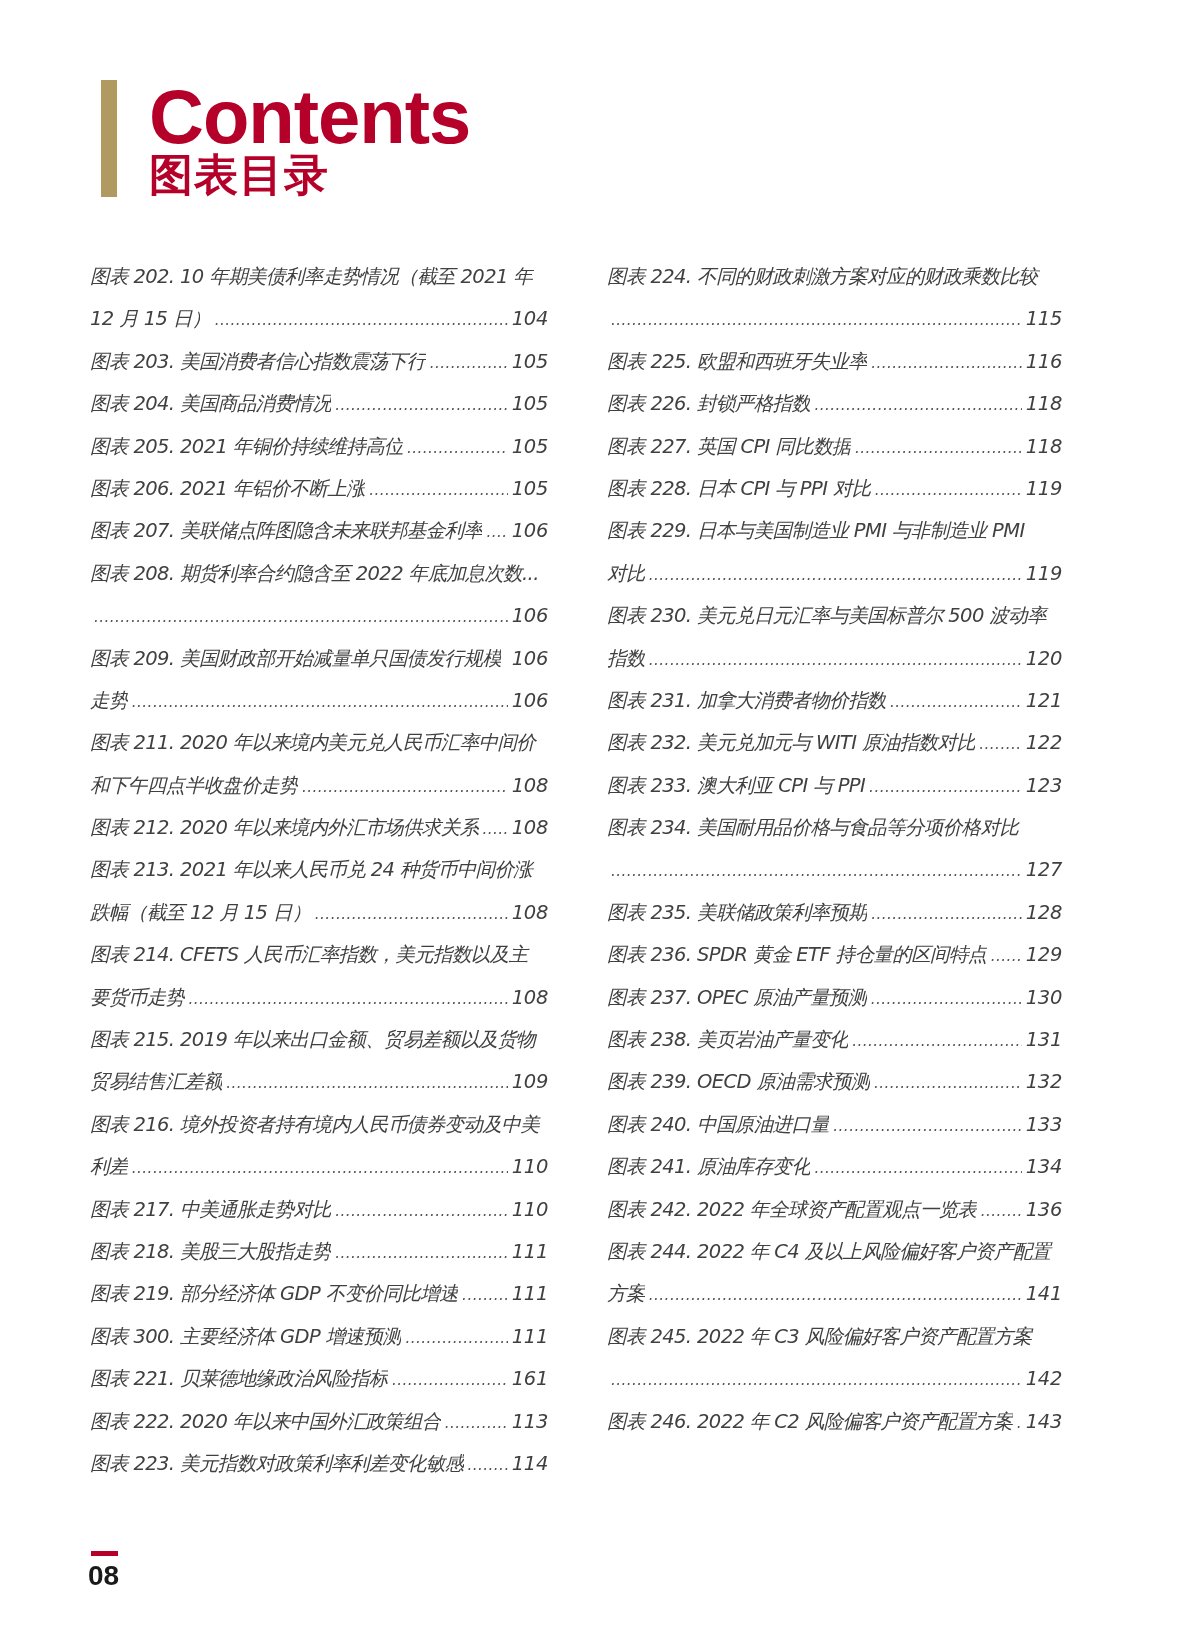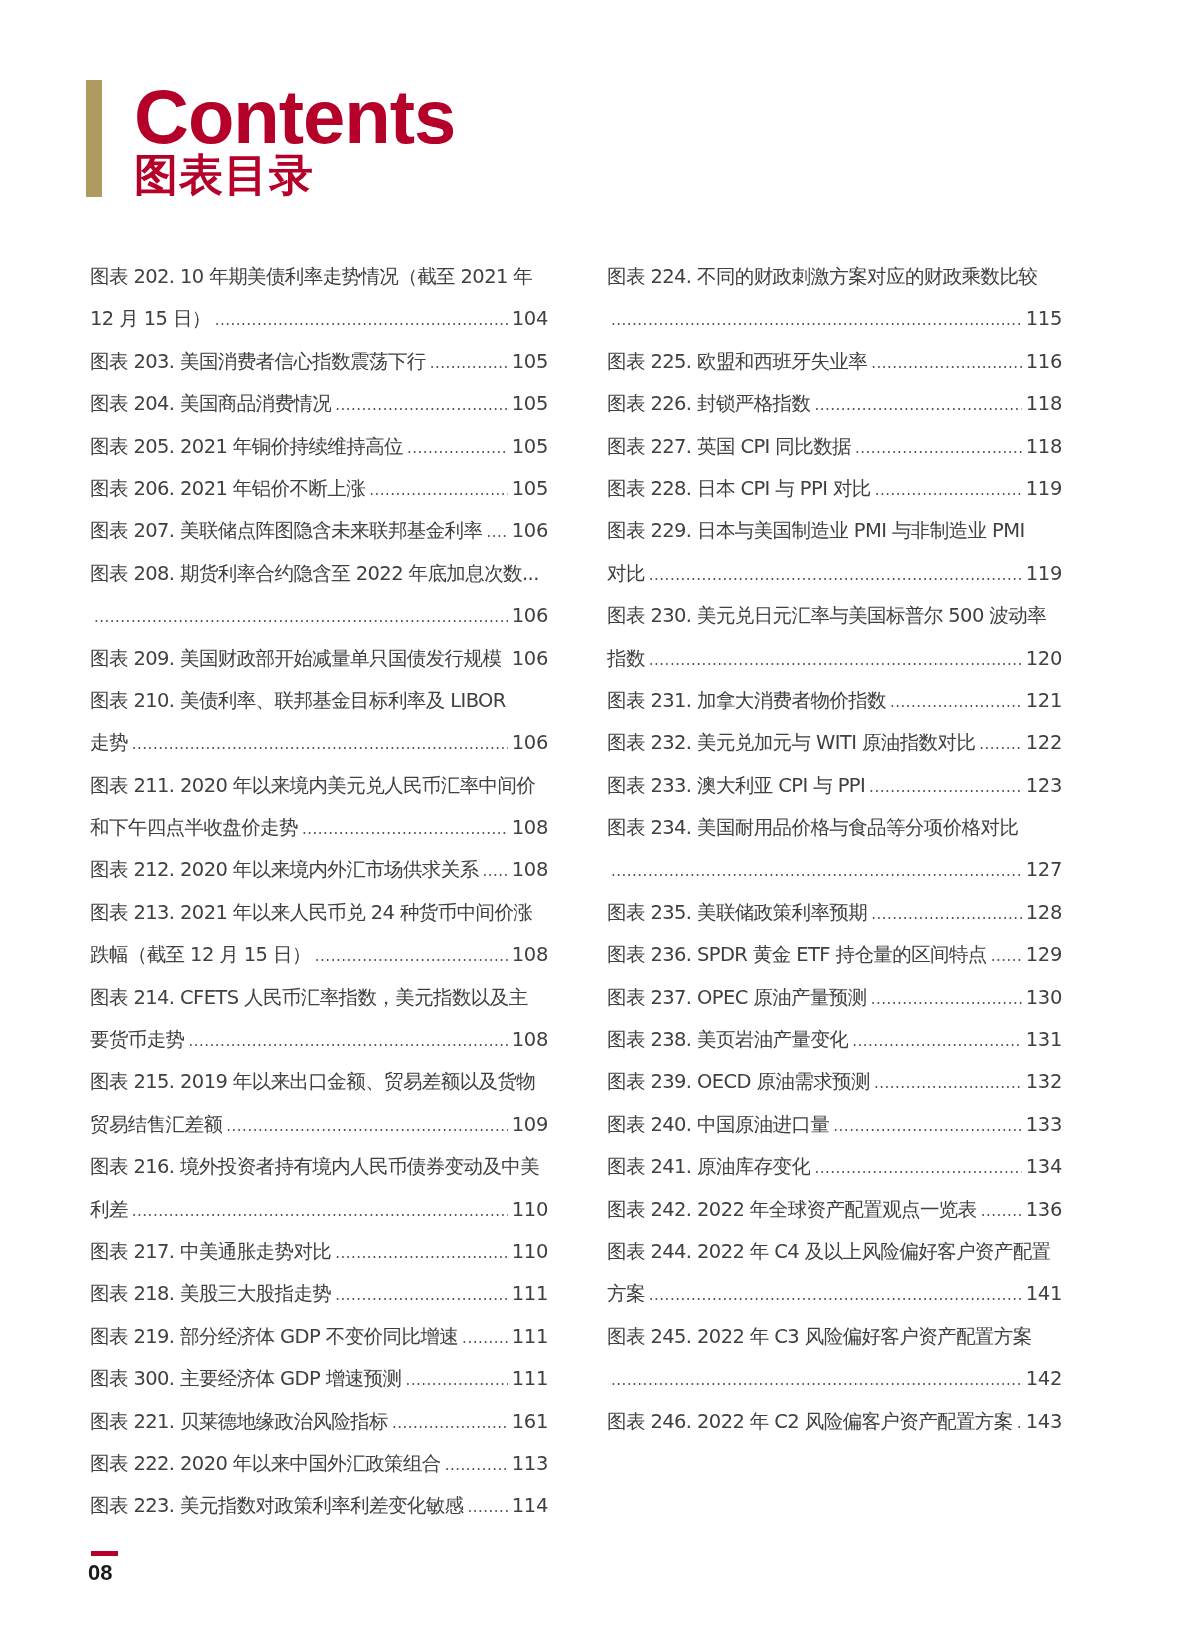--- a/index.html
+++ b/index.html
@@ -2,21 +2,21 @@
 <html><head>
 <meta charset="utf-8">
 <style>
   html, body { margin: 0; padding: 0; background: #ffffff; }
   body {
     width: 1200px; height: 1630px; position: relative; overflow: hidden;
     font-family: "Liberation Sans", "DejaVu Sans", sans-serif;
     color: #3a3a3a;
   }
   .header {
-    position: absolute; left: 86px; top: 80px; height: 117px;
+    position: absolute; left: 101px; top: 80px; height: 117px;
     padding-left: 28px;
     border-left: 16px solid #b09a60;
   }
   .header .en {
     position: absolute; left: 32px; top: 2px;
     font-family: "Liberation Sans", sans-serif;
     font-weight: bold; font-size: 76px; line-height: 70px;
     color: #b5002a; letter-spacing: -1px; white-space: nowrap;
   }
   .header .zh {
@@ -28,39 +28,40 @@
   .col {
     position: absolute; top: 256px;
   }
   .col.left { left: 90px; width: 458px; }
   .col.right { left: 607px; width: 455px; }
   .line {
     height: 42.4px; line-height: 42.4px; font-size: 19.5px;
     display: flex; align-items: baseline; white-space: nowrap;
     color: #404040;
     font-family: "DejaVu Sans", sans-serif;
+    font-style: italic;
   }
   .line .t { flex: 0 0 auto; overflow: hidden; letter-spacing: -0.6px; }
   .line .dots {
     flex: 1 1 auto; overflow: hidden; margin: 0 4px;
     color: #555; letter-spacing: 0.5px; font-size: 15px;
   }
   .line .dots::before {
     content: "....................................................................................................................................................................";
   }
   .line .pg { flex: 0 0 auto; letter-spacing: -0.3px; }
   .line.full .t { flex: 1 1 auto; }
   .pagebar {
     position: absolute; left: 91px; top: 1551px; width: 27px; height: 5px;
     background: #b5002a;
   }
   .pageno {
     position: absolute; left: 88px; top: 1560px;
     font-family: "Liberation Sans", sans-serif; font-weight: bold;
-    font-size: 22px; color: #1a1a1a;
+    font-size: 28px; color: #1a1a1a;
   }
 </style>
 </head>
 <body>
 
 <div class="header">
   <div class="en">Contents</div>
   <div class="zh">图表目录</div>
 </div>
 
@@ -104,23 +105,20 @@
     <div class="line">
       <span class="t"></span>
       <span class="dots"></span>
       <span class="pg">106</span>
     </div>
     <div class="line">
       <span class="t">图表 209. 美国财政部开始减量单只国债发行规模</span>
       <span class="dots" style="visibility: hidden; flex: 1 1 auto;"></span>
       <span class="pg">106</span>
     </div>
-    <div class="line full">
-      <span class="t">图表 210. 美债利率、联邦基金目标利率及 LIBOR</span>
-    </div>
     <div class="line">
       <span class="t">走势</span>
       <span class="dots"></span>
       <span class="pg">106</span>
     </div>
     <div class="line full">
       <span class="t">图表 211. 2020 年以来境内美元兑人民币汇率中间价</span>
     </div>
     <div class="line">
       <span class="t">和下午四点半收盘价走势</span>

